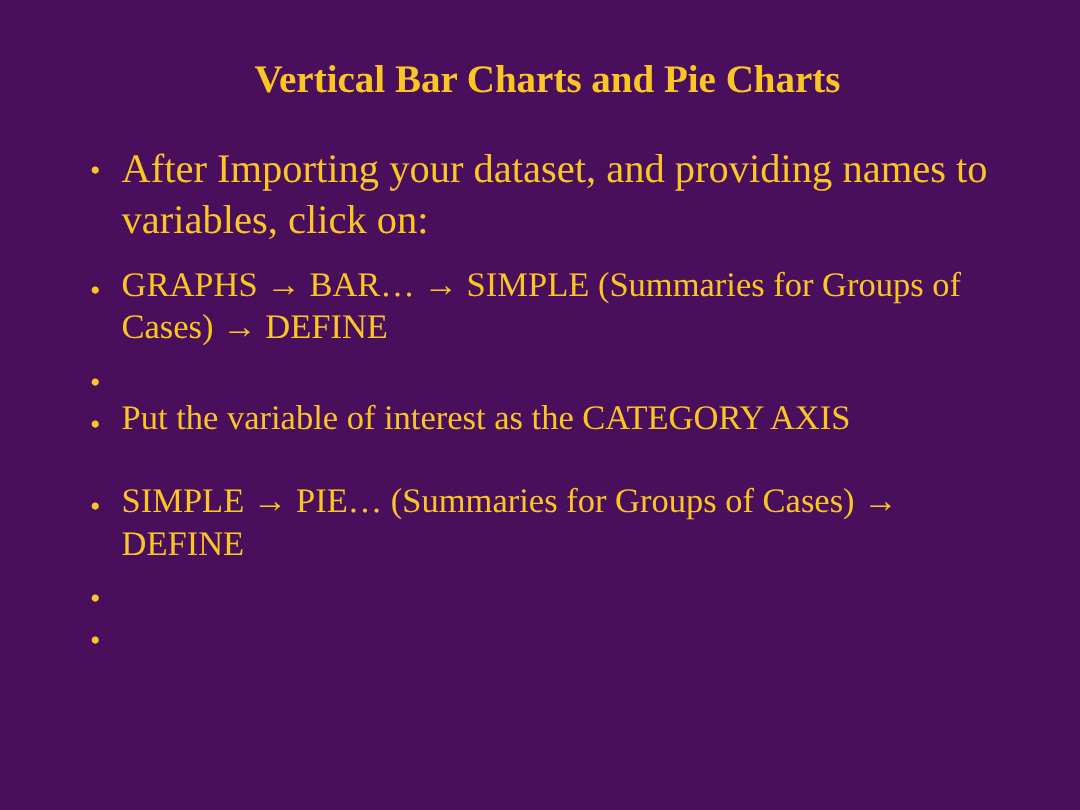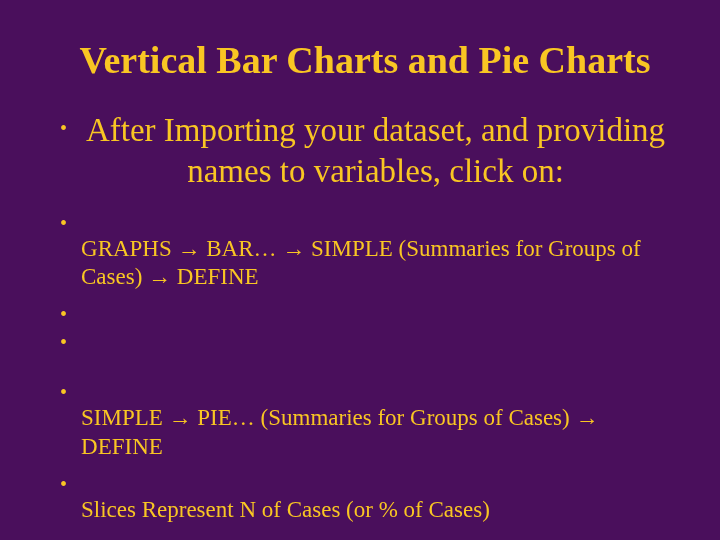--- a/index.html
+++ b/index.html
@@ -7,42 +7,42 @@
       width: 720px;
       height: 540px;
       background: #4a0f5c;
       font-family: "Times New Roman", Times, serif;
       color: #f9c623;
       padding: 30px 50px 30px 60px;
       overflow: hidden;
     }
     .title {
       text-align: center;
-      font-size: 38px;
+      font-size: 26px;
       margin-bottom: 28px;
       margin-top: 8px;
     }
     ul {
       list-style: none;
     }
     li {
       display: flex;
       align-items: flex-start;
       margin-bottom: 4px;
     }
     .bullet {
       font-size: 20px;
       margin-right: 14px;
       line-height: 1.2;
       flex-shrink: 0;
       position: relative;
       top: 6px;
     }
-    .large li .text { font-size: 33px; line-height: 1.25; text-align: center; }
-    .small li .text { font-size: 23px; line-height: 1.25; margin-top: 30px; }
+    .large li .text { font-size: 27px; line-height: 1.25; }
+    .small li .text { font-size: 23px; line-height: 1.25; }
     .large { margin-bottom: 12px; }
     .gap { margin-top: 26px; }
   </style>
 </head>
 <body>
 
 <h1 class="title">Vertical Bar Charts and Pie Charts</h1>
 
 <ul class="large">
   <li>
@@ -54,28 +54,28 @@
 <ul class="small">
   <li>
     <span class="bullet">•</span>
     <span class="text">GRAPHS → BAR… → SIMPLE (Summaries for Groups of Cases) → DEFINE</span>
   </li>
   <li>
     <span class="bullet">•</span>
   </li>
   <li>
     <span class="bullet">•</span>
+    <span class="text">Put the variable of interest as the CATEGORY AXIS</span>
   </li>
 </ul>
 
 <ul class="small gap">
   <li>
     <span class="bullet">•</span>
     <span class="text">SIMPLE → PIE… (Summaries for Groups of Cases) → DEFINE</span>
   </li>
   <li>
     <span class="bullet">•</span>
-    <span class="text">Slices Represent N of Cases (or % of Cases)</span>
   </li>
   <li>
     <span class="bullet">•</span>
   </li>
 </ul>
 
 </body></html>

